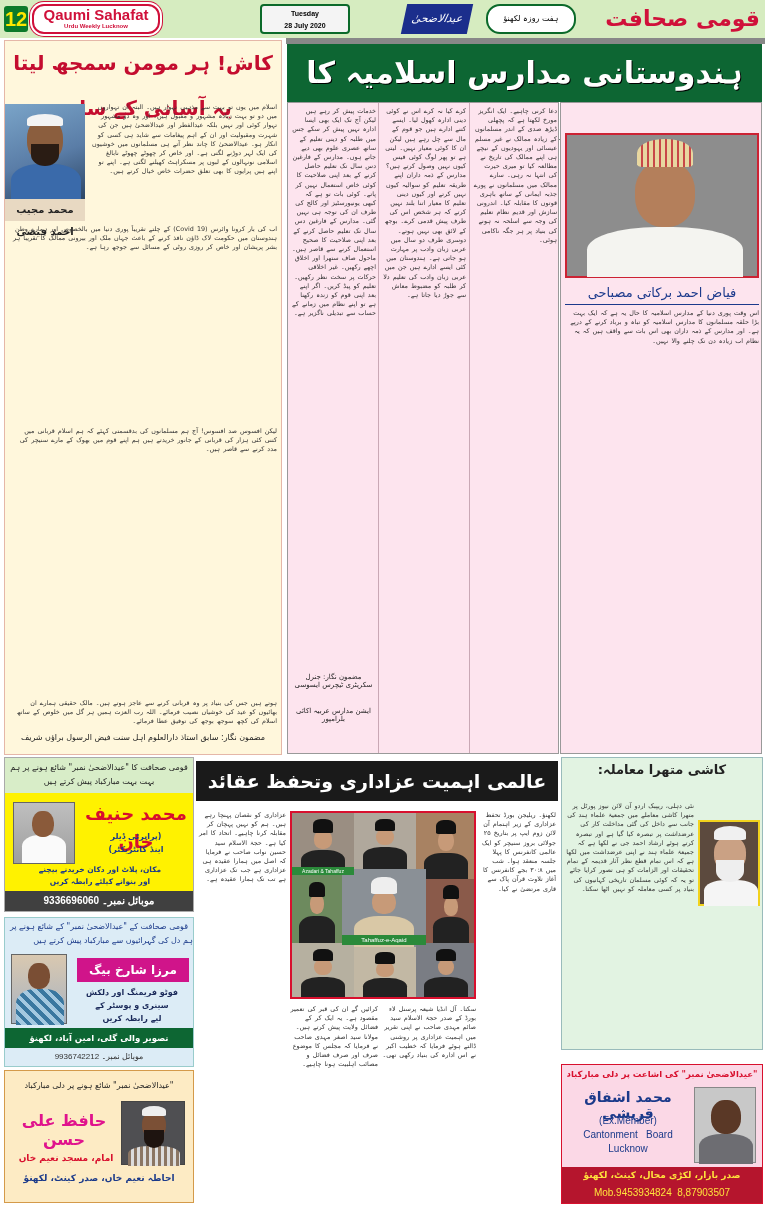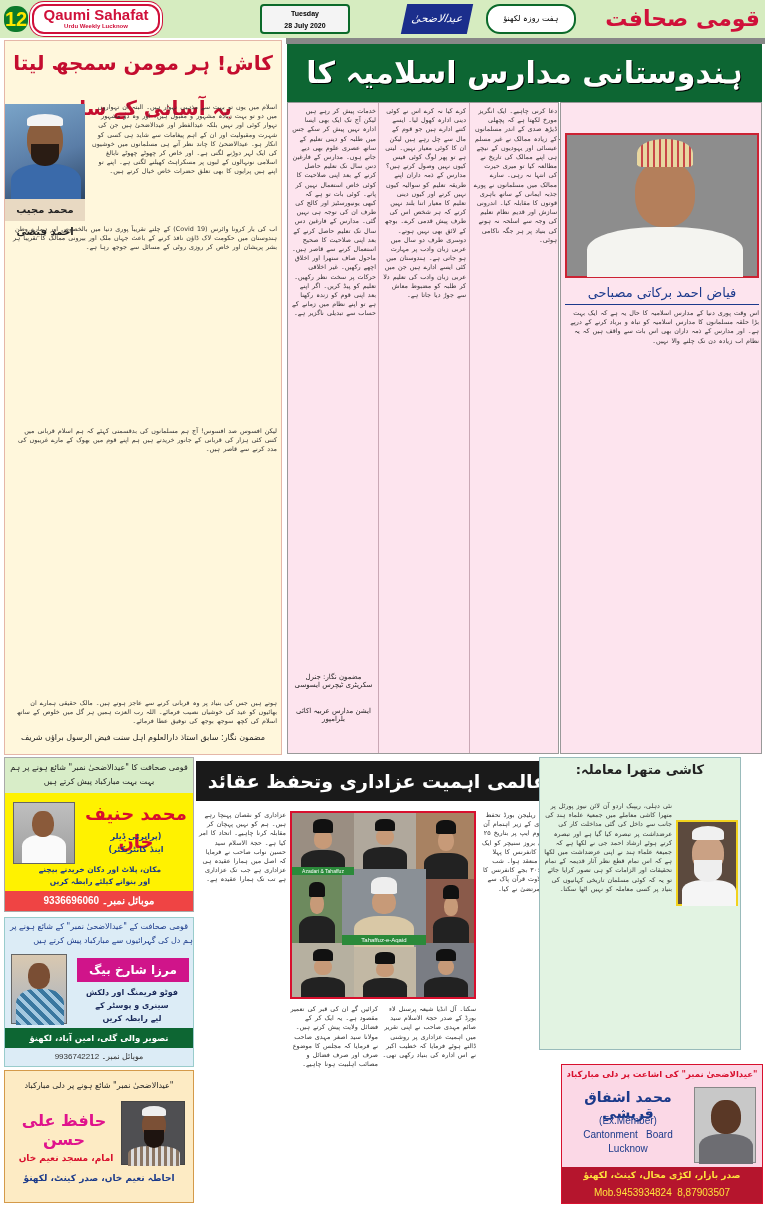--- a/index.html
+++ b/index.html
@@ -1,20 +1,20 @@
 <!DOCTYPE html>
 <html><head>
 <meta charset="utf-8">
 <style>
 *{box-sizing:border-box;margin:0;padding:0}
 body{width:765px;height:1205px;background:#fff;font-family:"DejaVu Sans",sans-serif;position:relative;overflow:hidden}
 .abs{position:absolute}
 .rtl{direction:rtl;text-align:right}
 .header{left:0;top:0;width:765px;height:38px;background:#d6ecc0}
-.pgnum{left:4px;top:6px;width:24px;height:26px;background:#0b7a2a;color:#ffe800;font-weight:bold;font-size:20px;text-align:center;line-height:26px;border-radius:11px;font-family:"Liberation Sans",sans-serif}
+.pgnum{left:4px;top:6px;width:24px;height:26px;background:#0b7a2a;color:#ffe800;font-weight:bold;font-size:20px;text-align:center;line-height:26px;border-radius:3px;font-family:"Liberation Sans",sans-serif}
 .mast{left:32px;top:4px;width:128px;height:30px;background:#fff;border:2px solid #d0103a;border-radius:12px;text-align:center;box-shadow:0 0 0 2px #fff,0 0 0 3px #d0103a}
 .mast .t1{color:#d0103a;font-weight:bold;font-size:15px;font-family:"Liberation Sans",sans-serif;line-height:17px;display:block}
 .mast .t2{color:#d0103a;font-weight:bold;font-size:6px;font-family:"Liberation Sans",sans-serif;display:block}
 .datebox{left:260px;top:4px;width:90px;height:30px;background:#f4f4f4;border:2px solid #0b6a2a;border-radius:4px;text-align:center;font-size:7px;font-weight:bold;line-height:12px;padding-top:2px;font-family:"Liberation Sans",sans-serif}
 .eidtag{left:404px;top:4px;width:66px;height:30px;background:#1b2e8c;color:#fff;transform:skewX(-12deg);text-align:center;font-size:11px;line-height:30px;font-style:italic}
 .weekly{left:486px;top:4px;width:90px;height:30px;background:#fff;border:2px solid #0b6a2a;border-radius:14px;text-align:center;font-size:8px;line-height:26px}
 .logo{left:600px;top:4px;width:160px;height:30px;color:#d0103a;font-size:22px;font-weight:bold;line-height:30px}
 .topgrey{left:286px;top:38px;width:479px;height:6px;background:#888}
 .mainhead{left:287px;top:44px;width:475px;height:58px;background:#0d6633;color:#fff;font-size:30px;font-weight:bold;text-align:center;line-height:58px;text-shadow:1px 1px 0 #000}
 .leftcol{left:4px;top:40px;width:278px;height:715px;background:#fff7dc;border:1px solid #e5b7a8}
@@ -35,21 +35,21 @@
 .fayaz-photo .body{position:absolute;left:20px;top:92px;width:156px;height:50px;border-radius:45% 45% 0 0;background:#f4f4f0}
 .fayaz-name{left:4px;top:178px;width:194px;height:24px;color:#1c3a8c;font-size:13px;text-align:center;line-height:24px;border-bottom:1px solid #1c3a8c}
 .ad1{left:4px;top:757px;width:190px;height:155px;background:#fff200;border:1px solid #aaa}
 .ad1 .greet{left:0;top:0;width:188px;height:35px;background:#d8edc8;font-size:8px;text-align:center;line-height:14px;padding-top:3px;color:#222}
 .ad1 .photo{left:8px;top:44px;width:62px;height:62px;background:linear-gradient(180deg,#bfbfbf 0,#9e9e9e 100%);border:1px solid #666}
 .ad1 .photo .p{position:absolute;left:18px;top:8px;width:22px;height:26px;border-radius:45%;background:#8a5a3a}
 .ad1 .photo .s{position:absolute;left:8px;top:32px;width:44px;height:28px;border-radius:40% 40% 0 0;background:#fafafa}
 .ad1 .name{left:74px;top:42px;width:114px;height:28px;color:#d80e2e;font-size:18px;font-weight:bold;text-align:center;line-height:28px}
 .ad1 .desc{left:74px;top:72px;width:114px;color:#1b3a8a;font-size:8px;font-weight:bold;text-align:center;line-height:13px}
 .ad1 .services{left:4px;top:106px;width:182px;color:#1b3a8a;font-size:7.5px;font-weight:bold;text-align:center;line-height:12px}
-.ad1 .phone{left:0;top:133px;width:188px;height:20px;background:#ef4444;color:#fff;font-size:10px;text-align:center;line-height:20px;font-weight:bold;font-family:"Liberation Sans",sans-serif}
+.ad1 .phone{left:0;top:133px;width:188px;height:20px;background:#404040;color:#fff;font-size:10px;text-align:center;line-height:20px;font-weight:bold;font-family:"Liberation Sans",sans-serif}
 .ad2{left:4px;top:917px;width:190px;height:150px;background:#dcecf6;border:1px solid #9cc}
 .ad2 .greet{left:0;top:2px;width:188px;font-size:8px;color:#1b3a8a;text-align:center;line-height:14px}
 .ad2 .photo{left:6px;top:36px;width:56px;height:70px;background:linear-gradient(180deg,#d9c8b0 0,#a7b3c2 100%);border:1px solid #666}
 .ad2 .photo .p{position:absolute;left:16px;top:8px;width:22px;height:26px;border-radius:45%;background:#7a4e34}
 .ad2 .photo .s{position:absolute;left:4px;top:34px;width:48px;height:36px;border-radius:40% 40% 0 0;background:repeating-linear-gradient(45deg,#3a77a0 0 4px,#a4c8e0 4px 8px)}
 .ad2 .name{left:72px;top:40px;width:112px;height:24px;background:#d0148a;color:#fff;font-size:12px;font-weight:bold;text-align:center;line-height:24px}
 .ad2 .desc{left:68px;top:68px;width:118px;color:#1b2a5a;font-size:8px;font-weight:bold;text-align:center;line-height:13px}
 .ad2 .addr{left:0;top:110px;width:188px;height:20px;background:#0d6633;color:#fff;font-size:8.5px;font-weight:bold;text-align:center;line-height:20px}
 .ad2 .phone{left:0;top:131px;width:188px;height:16px;font-size:8px;color:#333;text-align:center;line-height:16px;font-family:"Liberation Sans",sans-serif}
 .ad3{left:4px;top:1070px;width:190px;height:133px;background:#fdebc4;border:1px solid #d49a4a}
@@ -62,21 +62,21 @@
 .ad3 .name{left:4px;top:40px;width:110px;color:#e0138d;font-size:16px;font-weight:bold;text-align:center}
 .ad3 .role{left:4px;top:82px;width:114px;color:#d8102e;font-size:9px;font-weight:bold;text-align:center}
 .ad3 .addr{left:4px;top:102px;width:180px;color:#1b3a8a;font-size:9px;font-weight:bold;text-align:center}
 .conf-wrap{left:196px;top:757px;width:362px;height:448px;background:#fff}
 .conf-head{left:0;top:4px;width:362px;height:40px;background:#1a1a1a;color:#fff;font-size:19px;font-weight:bold;text-align:center;line-height:40px}
 .conf-collage{left:94px;top:54px;width:186px;height:188px;background:#e8e8e8;border:2px solid #d8102e;overflow:hidden}
 .tile{position:absolute;background:linear-gradient(180deg,#888 0,#666 100%)}
 .tile .t{position:absolute;left:34%;top:10%;width:32%;height:22%;background:#111;border-radius:40% 40% 10% 10%}
 .tile .f{position:absolute;left:36%;top:28%;width:28%;height:30%;background:#c79a78;border-radius:45%}
 .tile .r{position:absolute;left:14%;top:60%;width:72%;height:40%;background:#222;border-radius:40% 40% 0 0}
-.kashi{left:539px;top:757px;width:202px;height:293px;background:#e2f3e2;border:1px solid #9bb}
+.kashi{left:561px;top:757px;width:202px;height:293px;background:#e2f3e2;border:1px solid #9bb}
 .kashi .h1{left:0;top:4px;width:200px;color:#222;font-size:13px;font-weight:bold;text-align:center}
 .kashi .h2{left:0;top:22px;width:200px;color:#1b3a8a;font-size:11px;font-weight:bold;text-align:center}
 .kashi .photo{left:136px;top:62px;width:62px;height:86px;background:#5c4a3e;border:2px solid #f2d21c}
 .kashi .photo .cap{position:absolute;left:14px;top:4px;width:32px;height:14px;border-radius:50% 50% 10% 10%;background:#f0f0f0}
 .kashi .photo .p{position:absolute;left:14px;top:14px;width:32px;height:36px;border-radius:45%;background:#caa184}
 .kashi .photo .b{position:absolute;left:16px;top:38px;width:28px;height:22px;border-radius:0 0 50% 50%;background:#eee}
 .kashi .photo .s{position:absolute;left:4px;top:58px;width:54px;height:26px;border-radius:40% 40% 0 0;background:#f5f5f5}
 .ad4{left:561px;top:1064px;width:202px;height:140px;background:#fbd8e6;border:1px solid #d8102e}
 .ad4 .greet{left:0;top:4px;width:200px;color:#d8102e;font-size:8.5px;font-weight:bold;text-align:center}
 .ad4 .photo{left:132px;top:22px;width:62px;height:76px;background:#c8c8c8;border:1px solid #888}
@@ -125,21 +125,21 @@
     <div class="body"></div>
       <div class="face"></div>
       <div class="cap"></div>
       <div class="beard"></div>
   </div>
   <div class="abs mujeeb-name rtl">
       <span style="display:block;text-align:center">محمد مجیب احمد فیضی</span>
     </div>
   <div class="abs txt rtl" style="left:84px;top:62px;width:188px;height:120px">اسلام میں یوں تو بہت سے مذہبی تہوار ہیں۔ البتہ ان تہواروں میں دو تو بہت زیادہ مشہور و مقبول ہیں۔ اور وہ دو مشہور تہوار کوئی اور نہیں بلکہ عیدالفطر اور عیدالاضحیٰ ہیں جن کی شہرت ومقبولیت اور ان کے اہم پیغامات سے شاید ہی کسی کو انکار ہو۔ عیدالاضحیٰ کا چاند نظر آتے ہی مسلمانوں میں خوشیوں کی ایک لہر دوڑنے لگتی ہے۔ اور خاص کر چھوٹے چھوٹے نابالغ اسلامی نونہالوں کے لبوں پر مسکراہٹ کھیلنے لگتی ہے۔ اپنے تو اپنے ہیں پرایوں کا بھی تعلق حضرات خاص خیال کرتے ہیں۔</div>
   <div class="abs txt rtl" style="left:4px;top:184px;width:268px;height:200px">اب کی بار کرونا وائرس (Covid 19) کے چلتے تقریباً پوری دنیا میں بالخصوص اور ہمارے وطن ہندوستان میں حکومت لاک ڈاؤن نافذ کرنے کے باعث جہاں ملک اور بیرونی ممالک کا تقریباً ہر بشر پریشان اور خاص کر روزی روٹی کے مسائل سے جوجھ رہا ہے۔</div>
-  <div class="abs txt rtl" style="left:4px;top:386px;width:268px;height:270px">لیکن افسوس صد افسوس! آج ہم مسلمانوں کی بدقسمتی کہئے کہ ہم اسلام قربانی میں کتنی کئی ہزار کی قربانی کے جانور خریدتے ہیں ہم اپنے قوم میں بھوک کے مارے غریبوں کی مدد کرنے سے قاصر ہیں۔</div>
+  <div class="abs txt rtl" style="left:4px;top:386px;width:268px;height:270px">لیکن افسوس صد افسوس! آج ہم مسلمانوں کی بدقسمتی کہئے کہ ہم اسلام قربانی میں کتنی کئی ہزار کی قربانی کے جانور خریدتے ہیں ہم اپنے قوم میں بھوک کے مارے سنیچر کی مدد کرنے سے قاصر ہیں۔</div>
   <div class="abs txt rtl" style="left:4px;top:658px;width:268px;height:30px">ہوتے ہیں جس کی بنیاد پر وہ قربانی کرنے سے عاجز ہوتے ہیں۔ مالک حقیقی ہمارے ان بھائیوں کو عید کی خوشیاں نصیب فرمائے۔ اللہ رب العزت ہمیں ہر گل میں خلوص کے ساتھ اسلام کی کچھ سوجھ بوجھ کی توفیق عطا فرمائے۔</div>
   <div class="abs byline rtl" style="left:4px;top:692px;width:268px;text-align:center"><span>مضمون نگار: سابق استاذ دارالعلوم اہل سنت فیض الرسول براؤں شریف</span></div>
 </div>
 
 <div class="abs centercol">
   <div class="colrule" style="left:90px"></div>
   <div class="colrule" style="left:181px"></div>
   <div class="abs txt rtl" style="left:3px;top:4px;width:85px;height:555px">خدمات پیش کر رہے ہیں لیکن آج تک ایک بھی ایسا ادارہ نہیں پیش کر سکے جس میں طلبہ کو دینی تعلیم کے ساتھ عصری علوم بھی دیے جاتے ہوں۔ مدارس کے فارغین دس سال تک تعلیم حاصل کرنے کے بعد اپنی صلاحیت کا کوئی خاص استعمال نہیں کر پاتے۔ کوئی بات تو ہے کہ کبھی یونیورسٹیز اور کالج کی طرف ان کی توجہ ہی نہیں گئی۔ مدارس کے فارغین دس سال تک تعلیم حاصل کرنے کے بعد اپنی صلاحیت کا صحیح استعمال کرنے سے قاصر ہیں۔ ماحول صاف ستھرا اور اخلاق اچھے رکھیں۔ غیر اخلاقی حرکات پر سخت نظر رکھیں۔ تعلیم کو پیڈ کریں۔ اگر اپنے بعد اپنی قوم کو زندہ رکھنا ہے تو اپنے نظام میں زمانے کے حساب سے تبدیلی ناگزیر ہے۔</div>
   <div class="abs txt rtl" style="left:94px;top:4px;width:84px;height:640px">کرے کیا نہ کرے اس نے کوئی دینی ادارہ کھول لیا۔ ایسے کتنے ادارے ہیں جو قوم کے مال سے چل رہے ہیں لیکن ان کا کوئی معیار نہیں۔ لیتی ہے تو پھر لوگ کوئی فیس کیوں نہیں وصول کرتے ہیں؟ مدارس کے ذمہ داران اپنے طریقہ تعلیم کو سوالیہ کیوں نہیں کرتے اور کیوں دینی تعلیم کا معیار اتنا بلند نہیں کرتے کہ ہر شخص اس کی طرف پیش قدمی کرے۔ بوجھ کے لائق بھی نہیں ہوتے۔ دوسری طرف دو سال میں عربی زبان وادب پر مہارت ہو جاتی ہے۔ ہندوستان میں کئی ایسے ادارے ہیں جن میں عربی زبان وادب کی تعلیم دلا کر طلبہ کو مضبوط معاش سے جوڑ دیا جاتا ہے۔</div>
   <div class="abs txt rtl" style="left:185px;top:4px;width:84px;height:640px">دعا کرنی چاہیے۔ ایک انگریز مورخ لکھتا ہے کہ پچھلی ڈیڑھ صدی کے اندر مسلمانوں کے زیادہ ممالک نے غیر مسلم عیسائی اور یہودیوں کے نیچے ہی اپنے ممالک کی تاریخ نے مطالعہ کیا تو میری حیرت کی انتہا نہ رہی۔ سارے ممالک میں مسلمانوں نے پورے جذبہ ایمانی کے ساتھ باہری قوتوں کا مقابلہ کیا۔ اندرونی سازش اور قدیم نظام تعلیم کی وجہ سے اسلحہ نہ ہونے کی بنیاد پر ہر جگہ ناکامی ہوئی۔</div>

